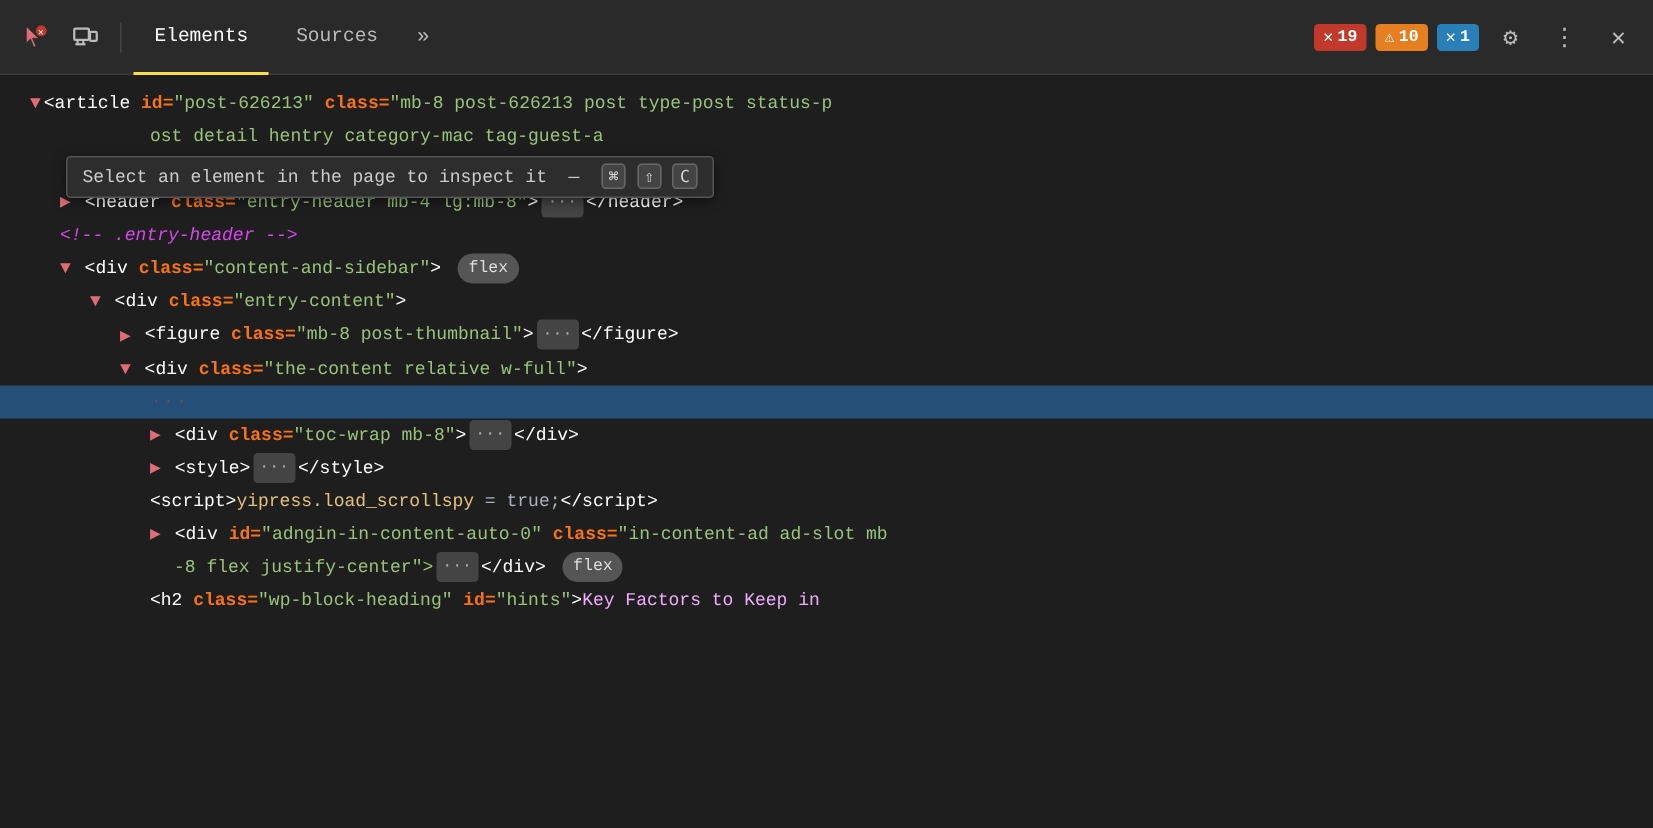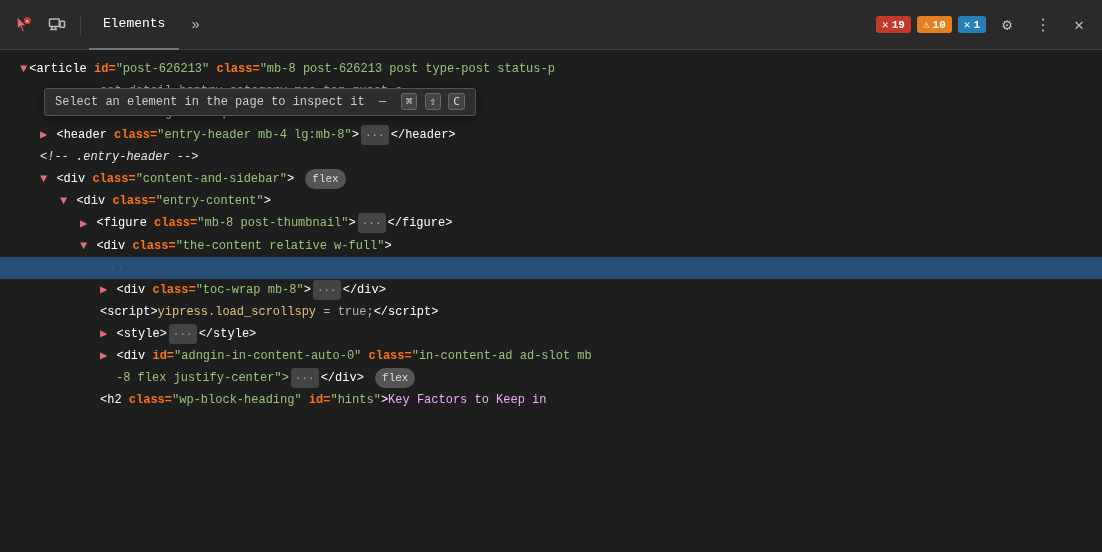--- a/index.html
+++ b/index.html
@@ -52,21 +52,21 @@
       display: flex;
       align-items: center;
       font-size: 13px;
       color: #bbb;
       cursor: pointer;
       border-bottom: 2px solid transparent;
       white-space: nowrap;
     }
     .tab.active {
       color: #fff;
-      border-bottom: 2px solid #737373;
+      border-bottom: 2px solid #fde047;
     }
 
     .toolbar-right {
       margin-left: auto;
       display: flex;
       align-items: center;
       gap: 6px;
     }
 
     .badge {
@@ -114,21 +114,21 @@
       padding: 8px 0;
       position: relative;
       height: calc(552px - 50px);
       overflow-y: auto;
       overflow-x: hidden;
     }
 
     
     .tooltip {
       position: absolute;
-      top: 38px;
+      top: 54px;
       left: 44px;
       background: #2d2d2d;
       border: 1px solid #555;
       padding: 6px 10px;
       font-size: 12px;
       color: #ccc;
       z-index: 100;
       white-space: nowrap;
       border-radius: 3px;
       box-shadow: 0 2px 8px rgba(0,0,0,0.5);
@@ -167,21 +167,21 @@
     .indent-1 { padding-left: 20px; }
     .indent-2 { padding-left: 40px; }
     .indent-3 { padding-left: 60px; }
     .indent-4 { padding-left: 80px; }
     .indent-5 { padding-left: 100px; }
 
     
     .tag { color: #ffffff; }
     .attr-name { color: #f97316; font-weight: bold; }
     .attr-value { color: #98c379; }
-    .comment { color: #e5e5e5; font-style: italic; }
+    .comment { color: #d946ef; font-style: italic; }
     .flex-badge {
       background: #555;
       color: #ddd;
       border-radius: 10px;
       padding: 0px 7px;
       font-size: 11px;
       display: inline-block;
       margin-left: 4px;
       vertical-align: middle;
     }
@@ -244,20 +244,23 @@
       <line x1="5" y1="14" x2="5" y2="18"></line>
       <line x1="10" y1="14" x2="10" y2="18"></line>
       <line x1="3" y1="18" x2="12" y2="18"></line>
     </svg>
   </div>
 
   <div class="toolbar-divider"></div>
 
   <div class="tab active">
     <span>Elements</span>
+  </div>
+  <div class="tab">
+    <span>Sources</span>
   </div>
   <div class="more-tabs">»</div>
 
   <div class="toolbar-right">
     <div class="badge badge-error">
       <span class="badge-icon">✕</span>
       <span>19</span>
     </div>
     <div class="badge badge-warning">
       <span class="badge-icon">⚠</span>
@@ -322,25 +325,25 @@
 
   <div class="line indent-5 selected">
     <span class="line-dots">···</span>
   </div>
 
   <div class="line indent-5">
     <span><span class="arrow-expand" style="color:#e06c75;margin-right:2px">▶</span> <span class="tag">&lt;div</span> <span class="attr-name">class=</span><span class="attr-value">"toc-wrap mb-8"</span><span class="tag">&gt;</span><span class="ellipsis">···</span><span class="tag">&lt;/div&gt;</span></span>
   </div>
 
   <div class="line indent-5">
+    <span><span class="arrow-expand" style="color:#e06c75;margin-right:2px">▶</span> <span class="tag">&lt;style&gt;</span><span class="ellipsis">···</span><span class="tag">&lt;/style&gt;</span></span>
+  </div>
+
+  <div class="line indent-5">
     <span><span class="tag">&lt;script&gt;</span><span style="color:#e5c07b">yipress.load_scrollspy</span><span style="color:#abb2bf"> = true;</span><span class="tag">&lt;/script&gt;</span></span>
-  </div>
-
-  <div class="line indent-5">
-    <span><span class="arrow-expand" style="color:#e06c75;margin-right:2px">▶</span> <span class="tag">&lt;style&gt;</span><span class="ellipsis">···</span><span class="tag">&lt;/style&gt;</span></span>
   </div>
 
   <div class="line indent-5">
     <span><span class="arrow-expand" style="color:#e06c75;margin-right:2px">▶</span> <span class="tag">&lt;div</span> <span class="attr-name">id=</span><span class="attr-value">"adngin-in-content-auto-0"</span> <span class="attr-name">class=</span><span class="attr-value">"in-content-ad ad-slot mb</span></span>
   </div>
 
   <div class="line indent-5" style="padding-left:116px;">
     <span><span class="attr-value">-8 flex justify-center"&gt;</span><span class="ellipsis">···</span><span class="tag">&lt;/div&gt;</span> <span class="flex-badge">flex</span></span>
   </div>
 

